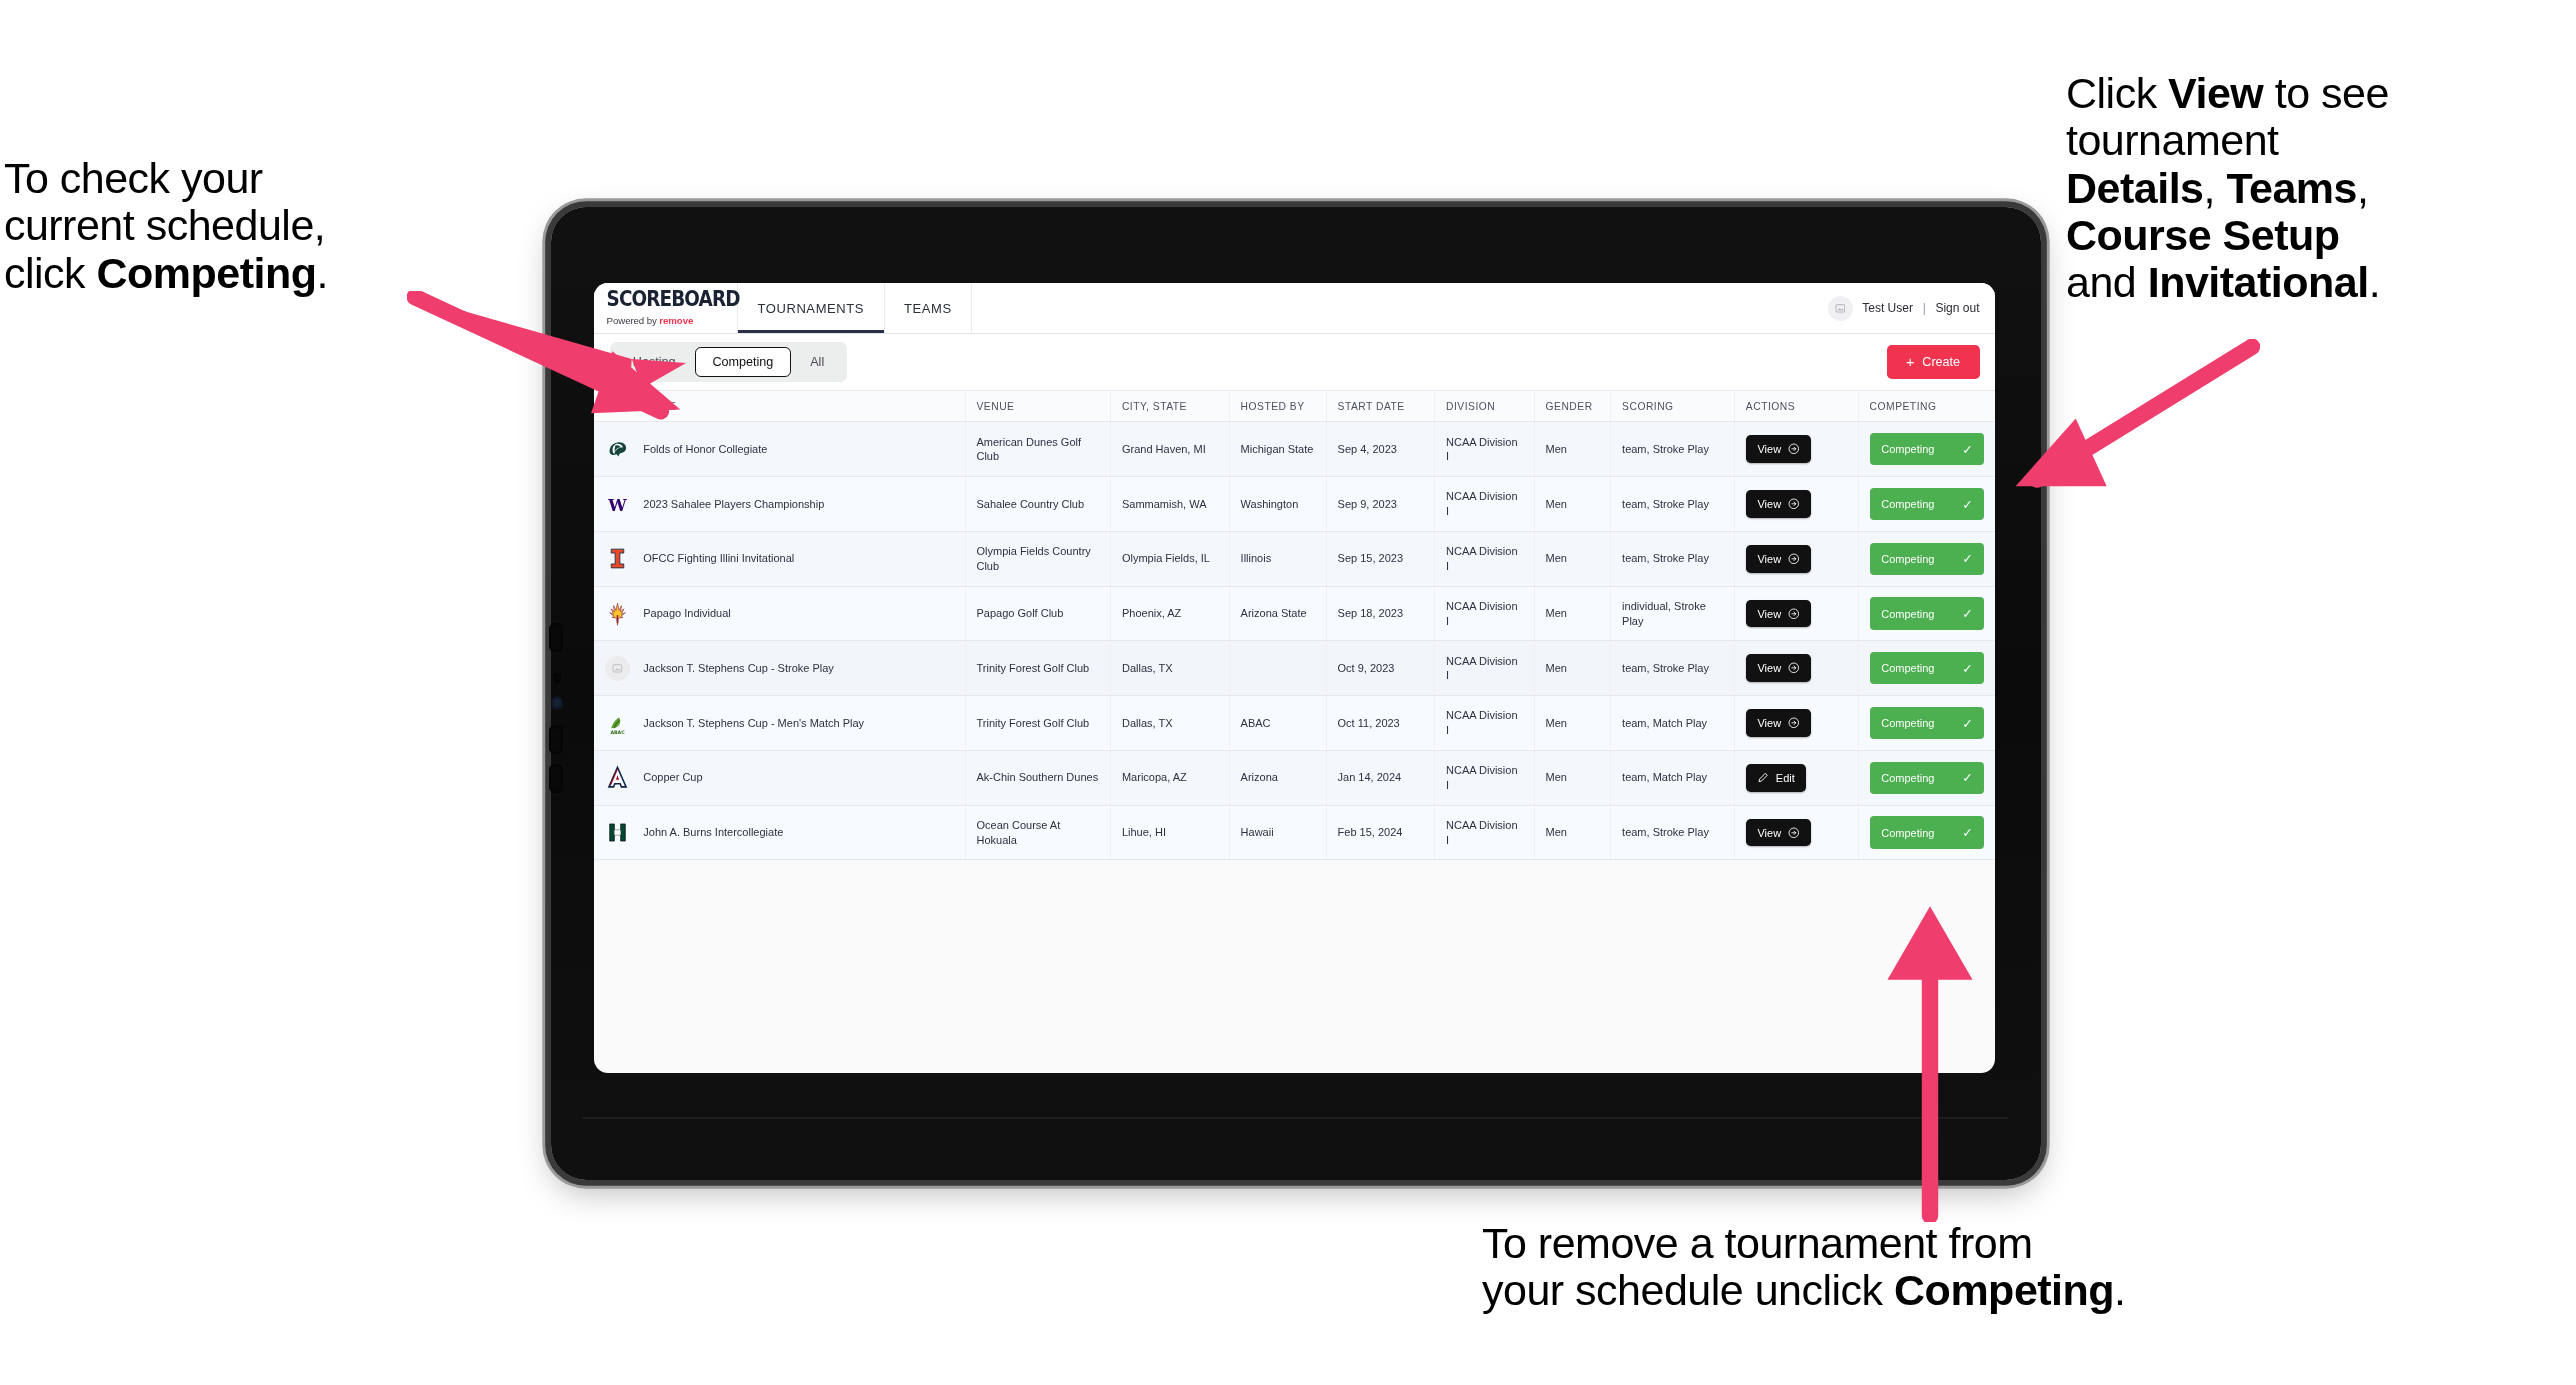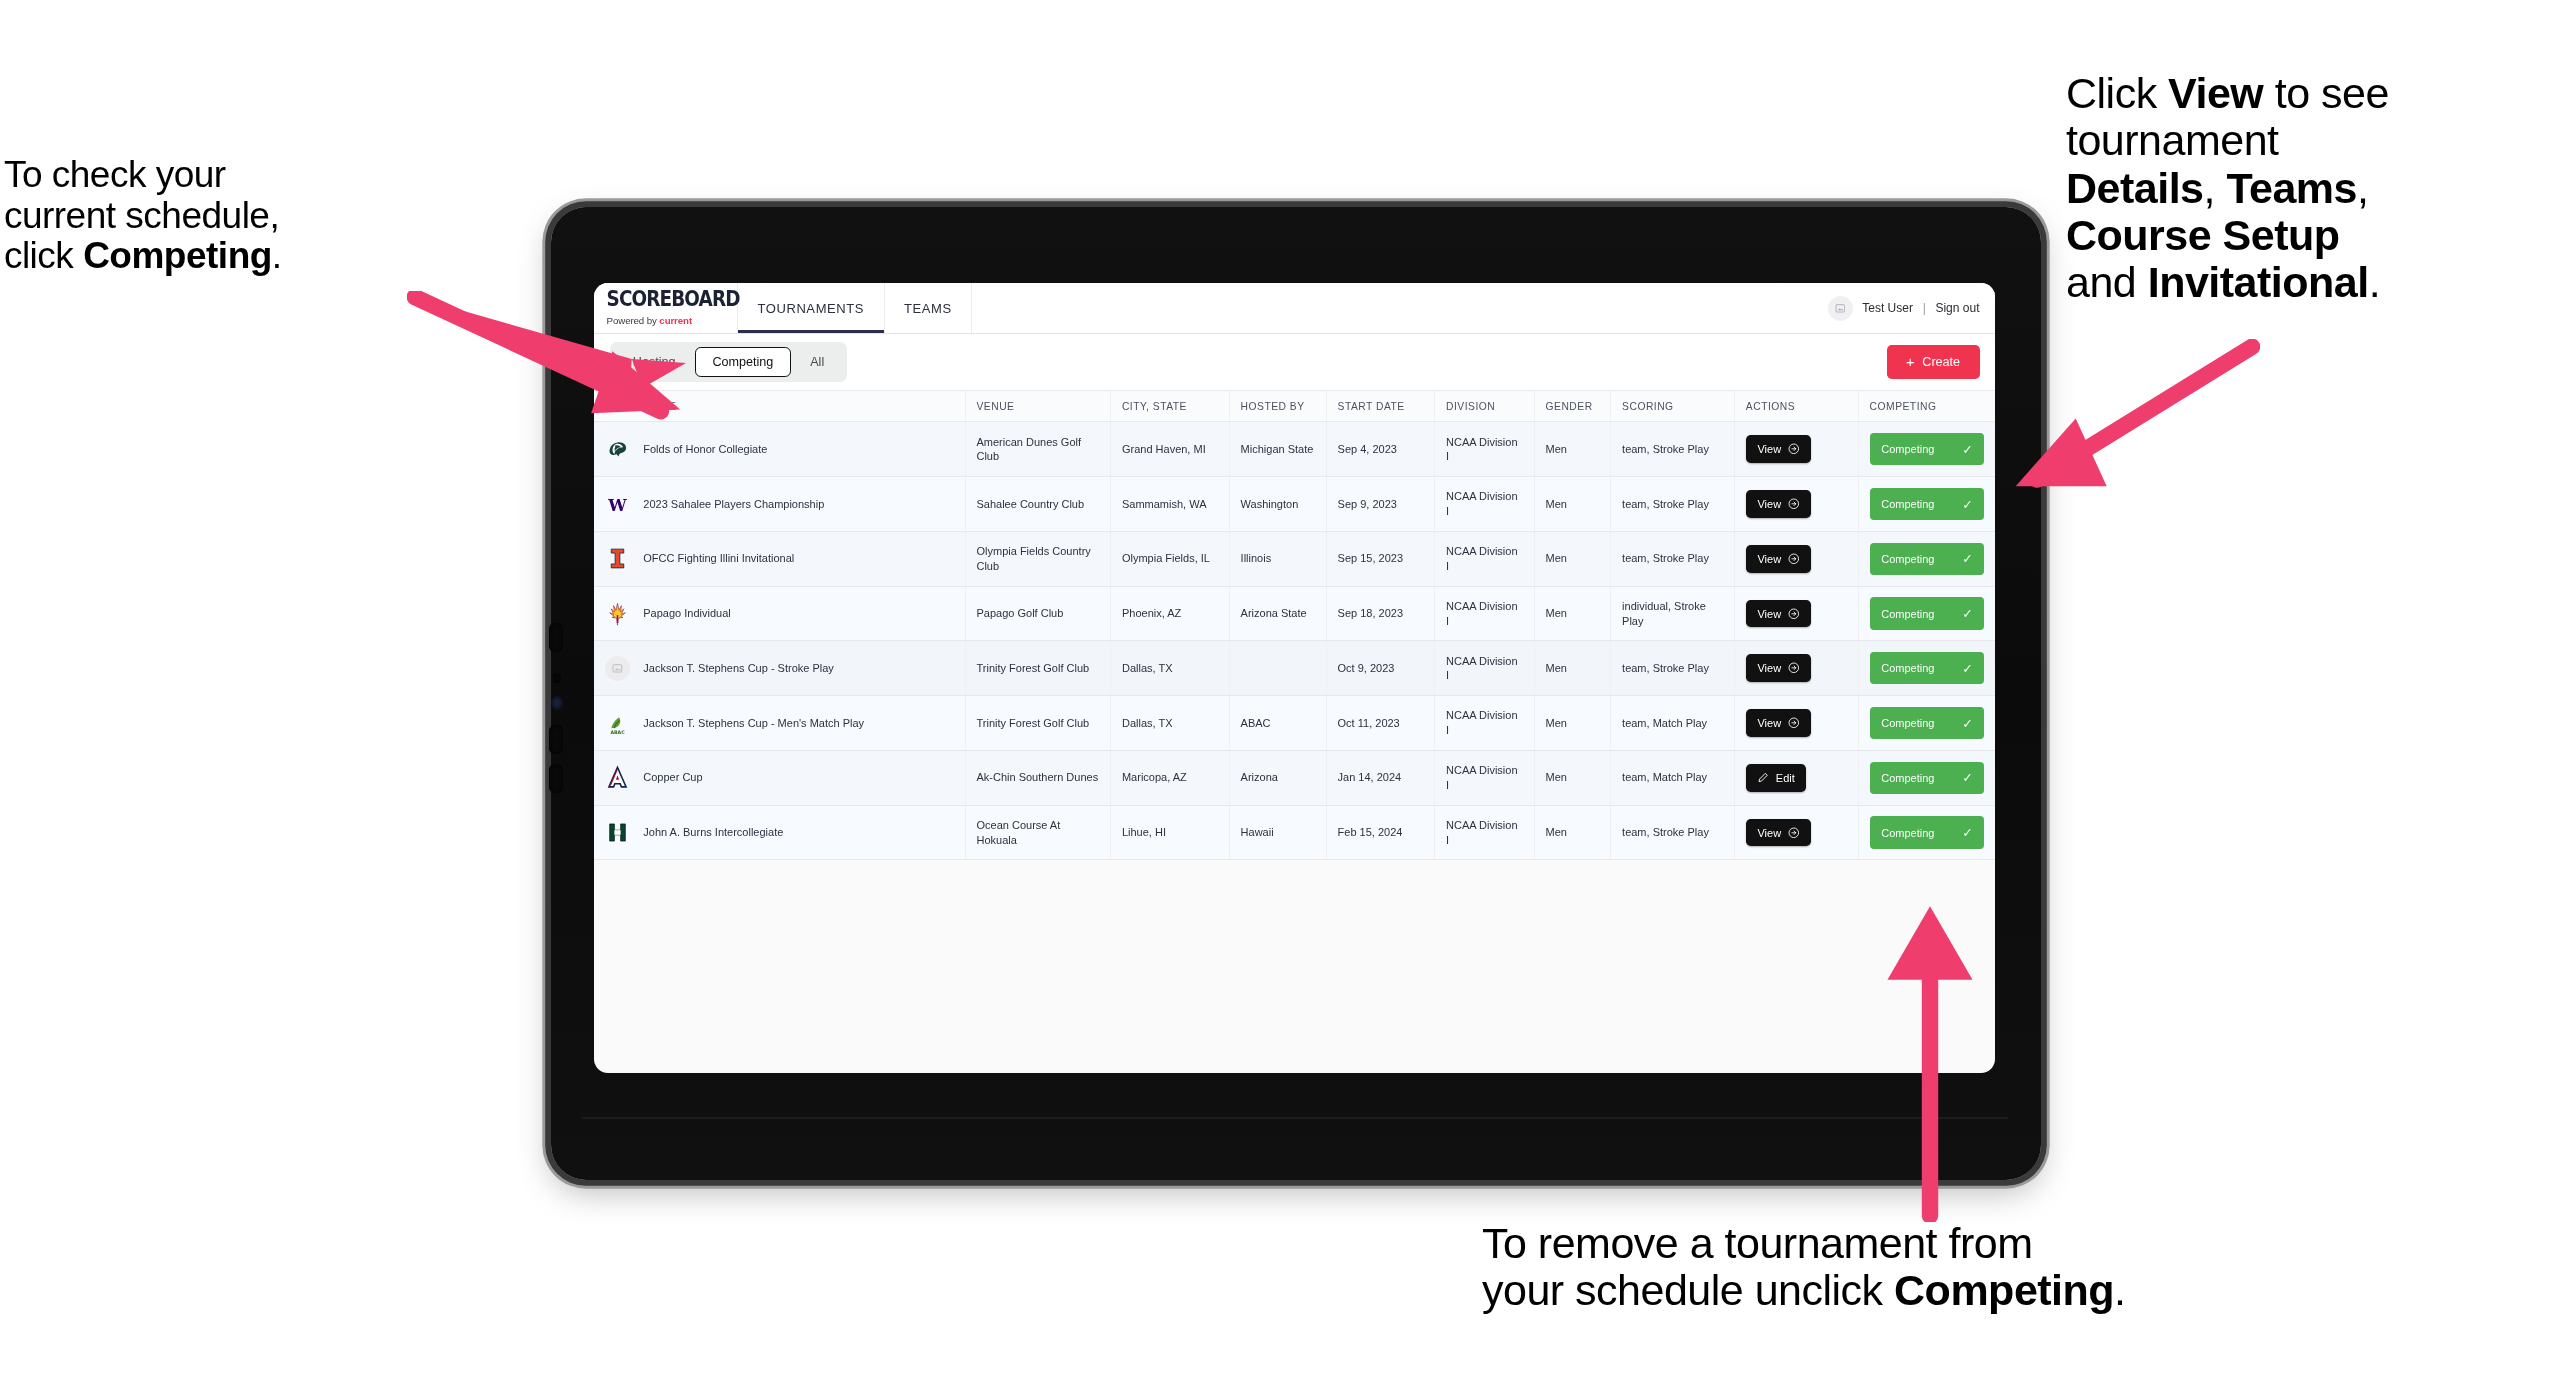--- a/index.html
+++ b/index.html
@@ -14,21 +14,21 @@
   
   .anno {
     position: absolute;
     color: #000;
     font-family: "Liberation Sans", sans-serif;
     font-weight: 400;
     letter-spacing: -0.5px;
   }
   .anno b { font-weight: 700; }
 
-  #anno-left   { left: 3.9px;  top: 155px;  width: 456px; font-size: 37px; line-height: 1.10; }
+  #anno-left   { left: 3.9px;  top: 155px;  width: 456px; font-size: 43px; line-height: 1.10; }
   #anno-right  { left: 2066px; top: 70px; width: 524px; font-size: 43px; line-height: 1.10; }
   #anno-bottom { left: 1482px; top: 1220px; width: 970px; font-size: 43px; line-height: 1.10; }
 
   
   .arrow { position: absolute; pointer-events: none; }
   #arrow-left   { left: 407px;  top: 291px; width: 281px; height: 136px; }
   #arrow-right  { left: 1998px; top: 339px; width: 262px; height: 155px; }
   #arrow-bottom { left: 1872px; top: 902px; width: 116px; height: 320px; }
 
   
@@ -209,21 +209,21 @@
   <div class="side-btn" id="sb3"></div>
   <div class="side-btn" id="sb4"></div>
   <div class="side-btn" id="sb5"></div>
   <div id="tablet-chinline"></div>
 
   <div id="screen">
 
     <div id="app-header">
       <div id="brand">
         <div id="brand-title">SCOREBOARD</div>
-        <div id="brand-sub"><span>Powered by </span><span class="clippd">current</span></div>
+        <div id="brand-sub"><span>Powered by </span><span class="clippd">remove</span></div>
       </div>
 
       <div class="navtab active">
         <span>TOURNAMENTS</span>
       </div>
       <div class="navtab">
         <span>TEAMS</span>
       </div>
 
       <div id="header-right">

